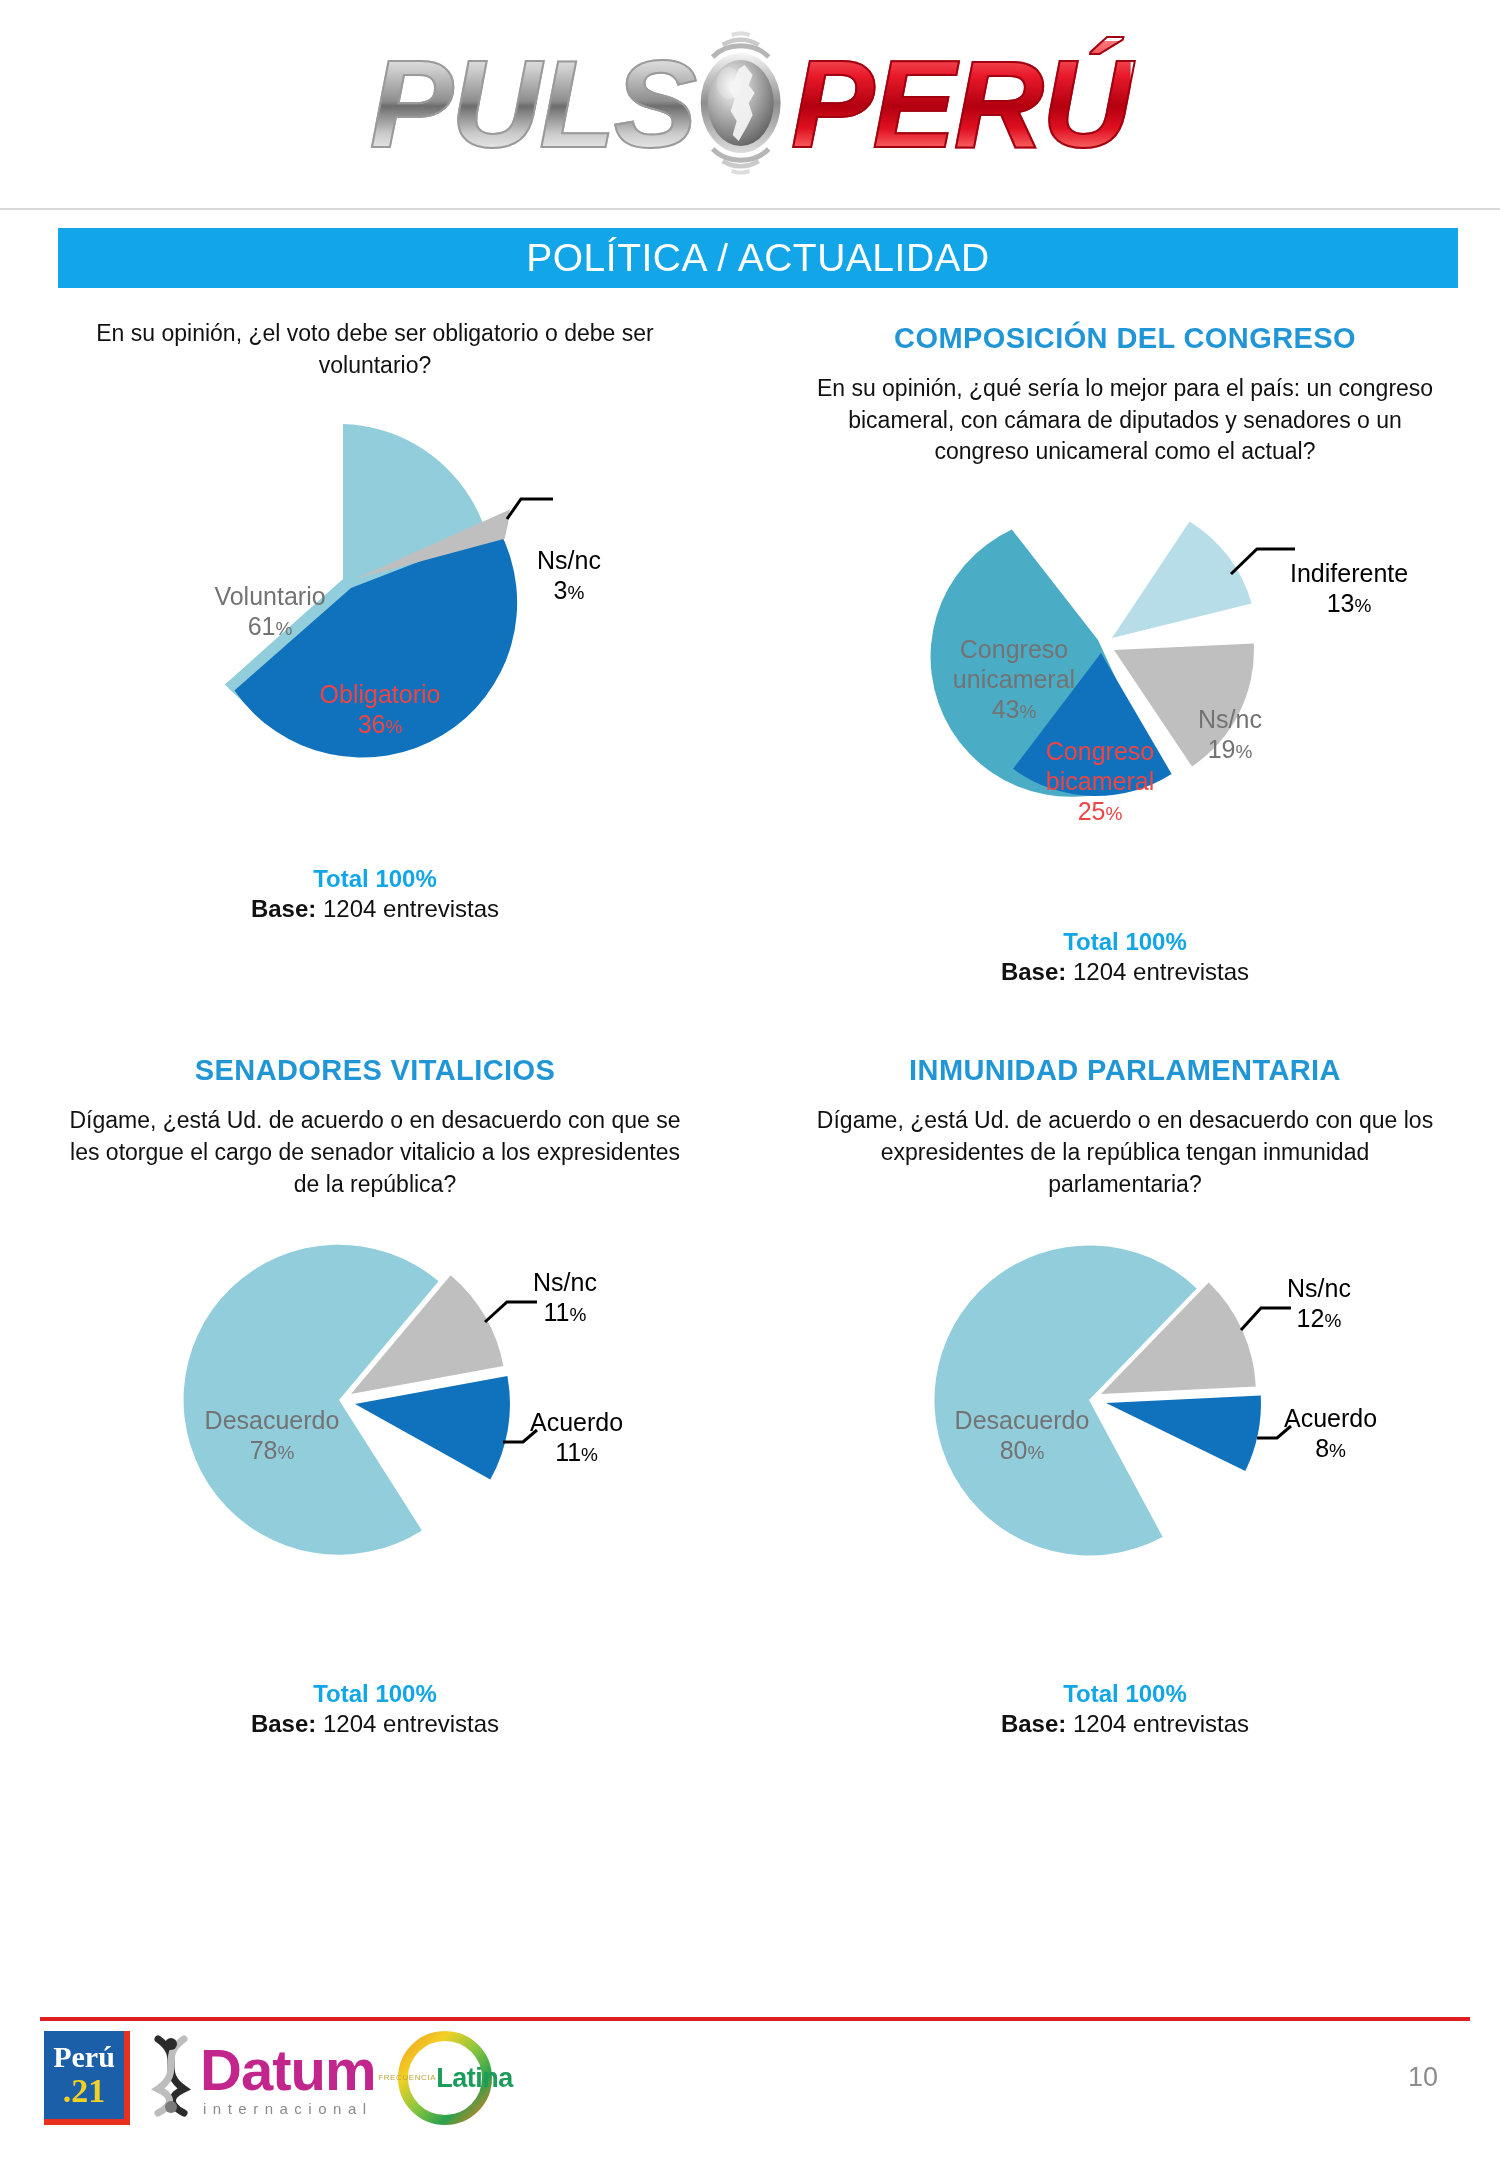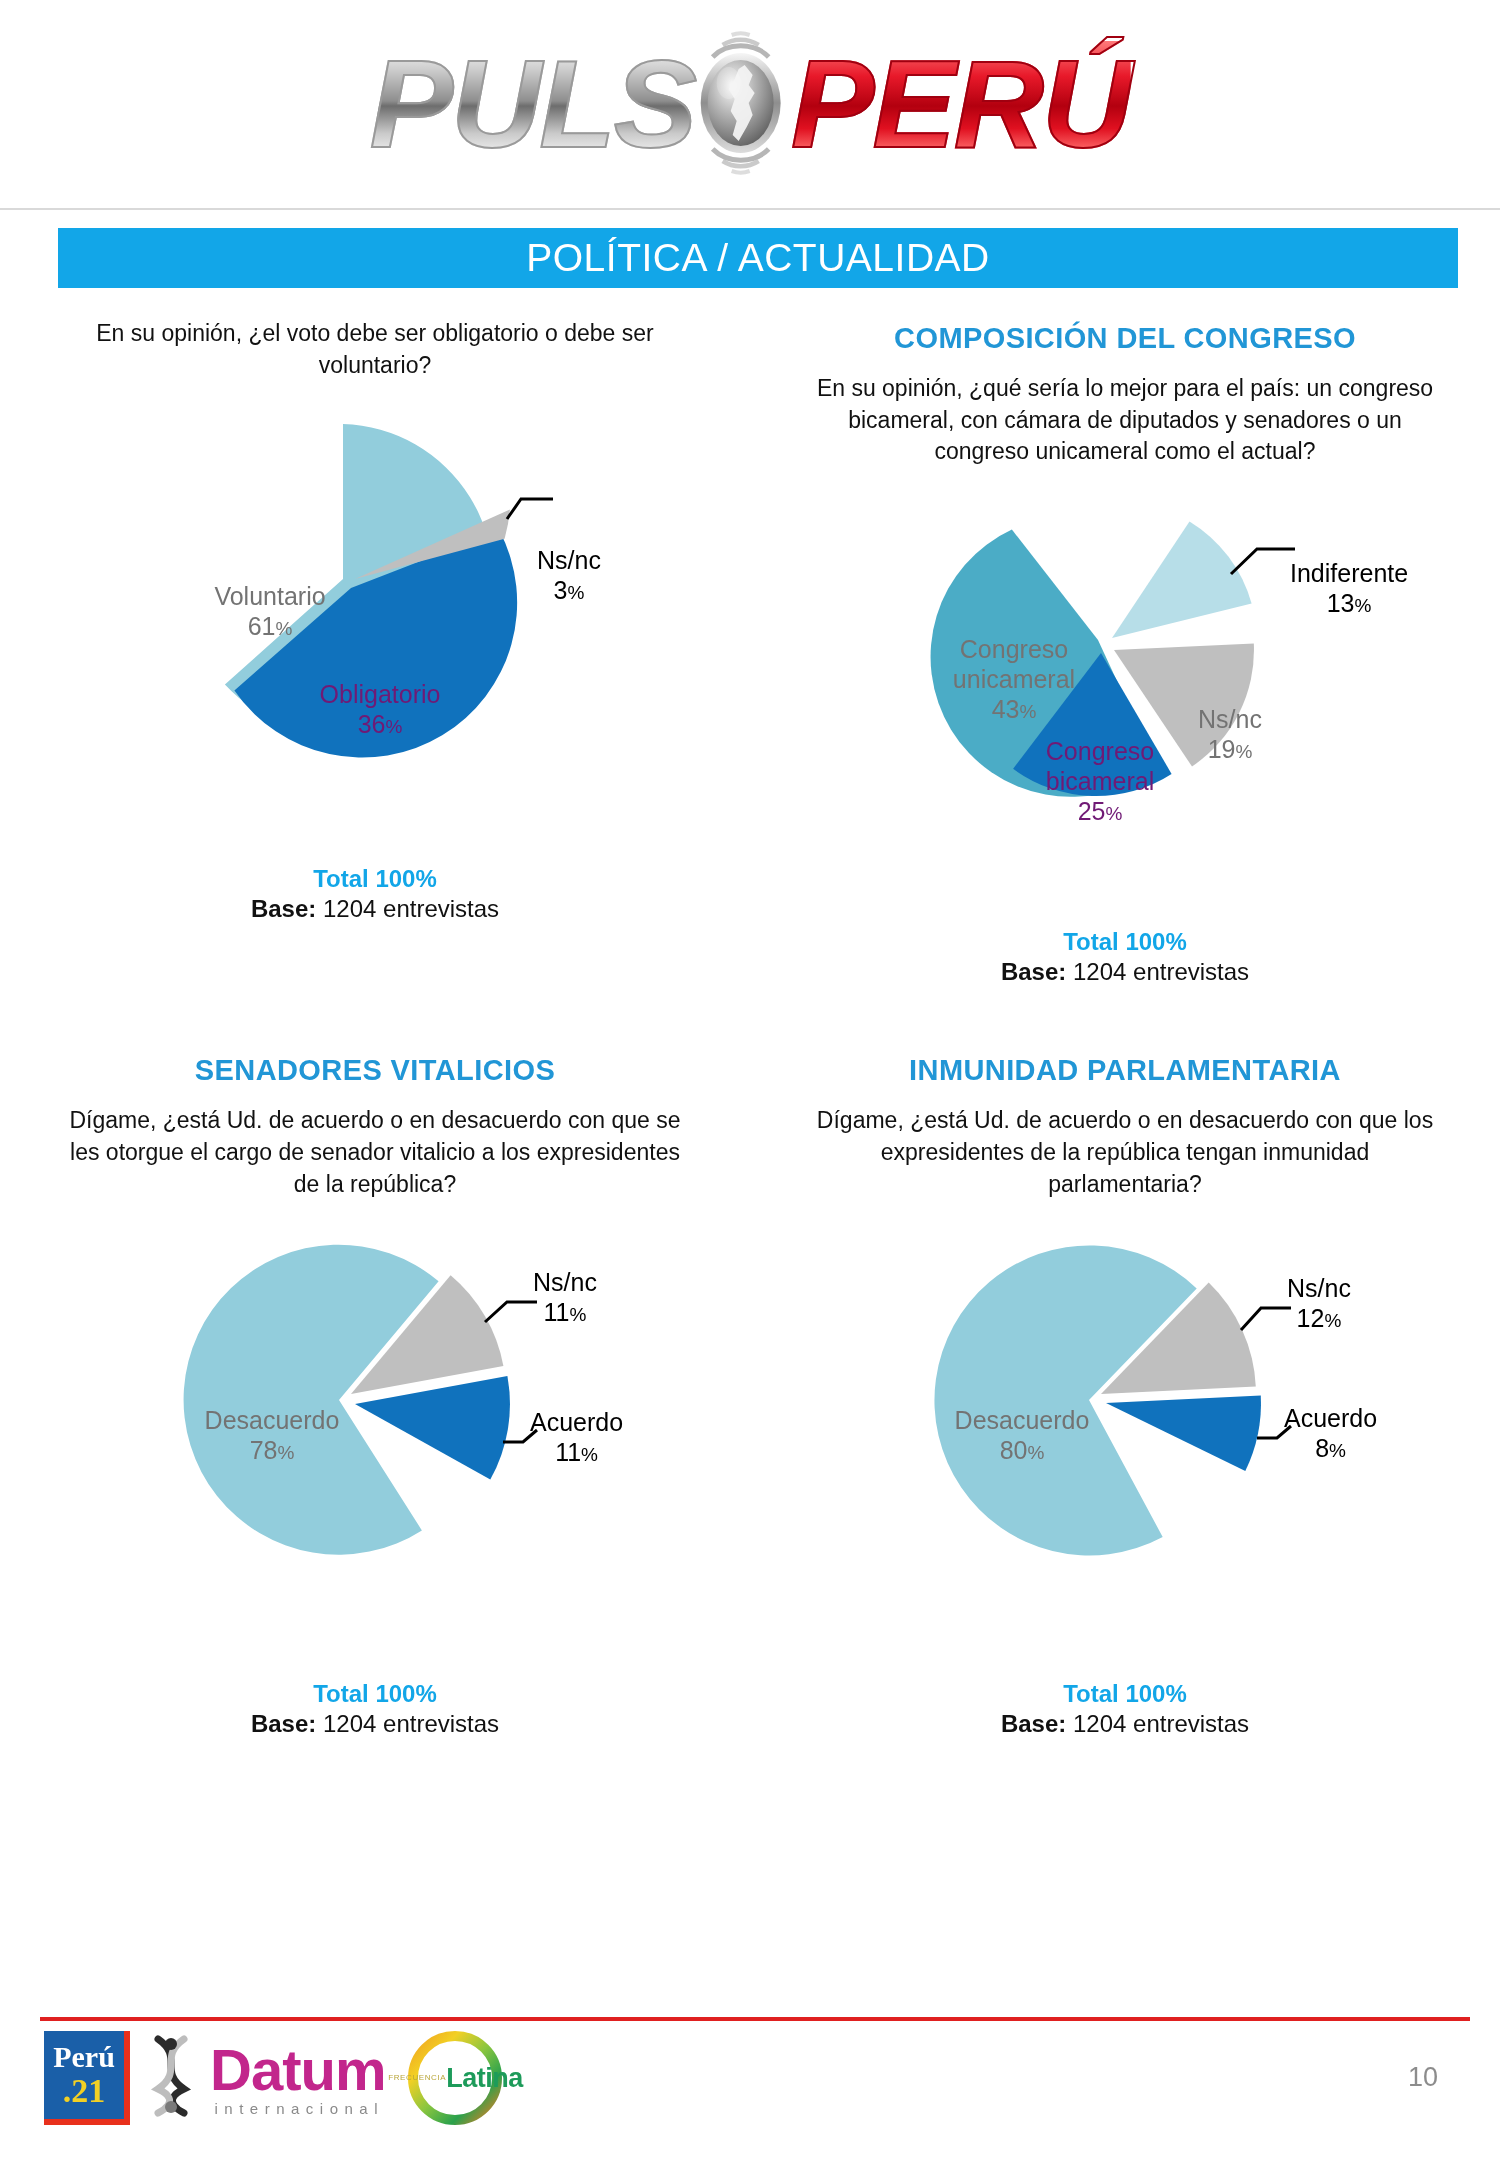--- a/index.html
+++ b/index.html
@@ -120,21 +120,21 @@
   .callout .sym { font-size:19px; }
 
   .slice-label {
     position:absolute;
     text-align:center;
     font-size:25px;
     line-height:1.2;
     white-space:nowrap;
   }
   .slice-label.dark { color:#737373; }
-  .slice-label.light { color:#701a75; }
+  .slice-label.light { color:#ef4444; }
   .slice-label .sym { font-size:19px; }
 
   .footer-note {
     text-align:center;
     margin-top:4px;
   }
   .footer-total {
     color:#12a6e8;
     font-size:24px;
     font-weight:bold;
@@ -174,21 +174,21 @@
   }
   .peru21 .p1 {
     color:#ffffff; font-size:30px; font-weight:bold;
     font-family:"Liberation Serif", serif;
   }
   .peru21 .p2 {
     color:#f2d024; font-size:34px; font-weight:bold;
     font-family:"Liberation Serif", serif;
     margin-top:2px;
   }
-  .datum { display:flex; align-items:center; gap:16px;text-align:center; }
+  .datum { display:flex; align-items:center; gap:6px; }
   .datum-text { line-height:1; }
   .datum-main {
     color:#c2268c; font-size:58px; font-weight:bold;
     letter-spacing:-1px;
   }
   .datum-sub {
     color:#8a8a8a; font-size:15px; letter-spacing:6.5px;
     margin-top:2px; padding-left:3px;
   }
   .latina { position:relative; width:104px; height:96px; }

